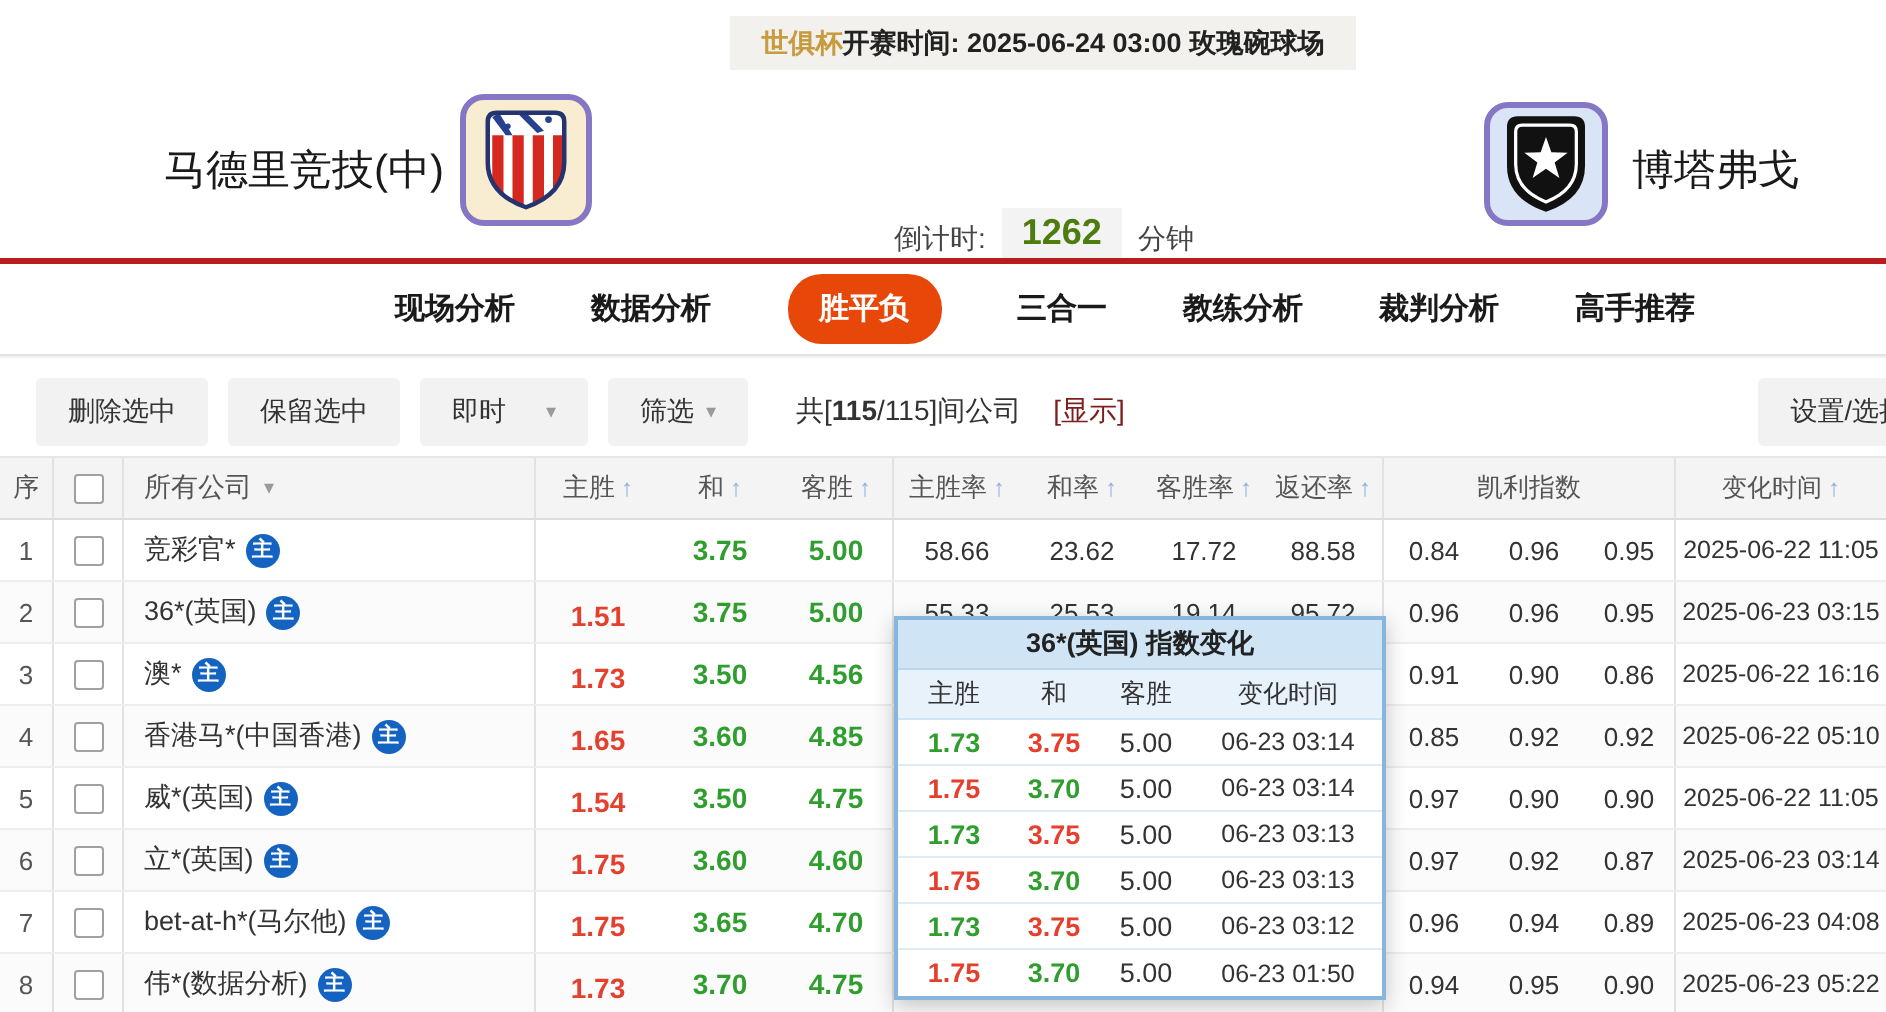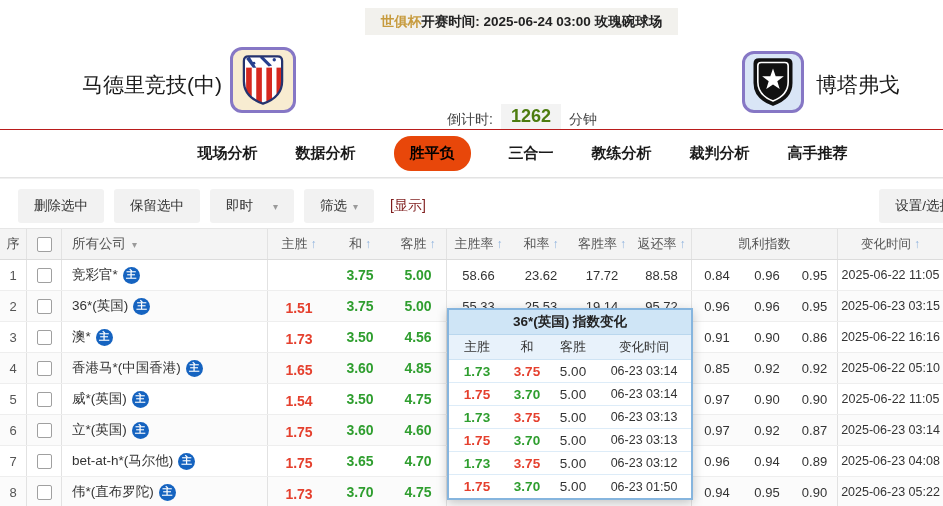--- a/index.html
+++ b/index.html
@@ -24,27 +24,27 @@
   .logo-box { position: absolute; width: 66px; height: 66px; border: 3px solid #8677c5;
     border-radius: 12px; display: flex; align-items: center; justify-content: center; }
   .home-logo { left: 230px; top: 6px; background: #f8ecd1; }
   .away-logo { left: 742px; top: 10px; width: 62px; height: 62px; background: #d9e5f6; }
   .countdown { position: absolute; left: 447px; top: 0; height: 100%;
     display: flex; align-items: flex-end; gap: 8px; font-size: 14px; color: #444; }
   .cd-value { background: #f3f3f3; padding: 2px 10px; font-size: 18px; font-weight: 700;
     color: #4d7c0f; }
 
   
-  .nav { border-top: 1px solid #b91c1c; border-bottom: 1px solid #e3e3e3; height: 49px;
+  .nav { border-top: 3px solid #b91c1c; border-bottom: 1px solid #e3e3e3; height: 49px;
     display: flex; align-items: center; }
   .nav-inner { display: flex; align-items: center; gap: 38px; margin: 0 auto;
     transform: translateX(51px); }
   .nav-tab { font-size: 15px; font-weight: 700; color: #1a1a1a; cursor: pointer;
     white-space: nowrap; }
-  .nav-tab.active { background: #e8470a; color: #000000; padding: 8px 16px;
+  .nav-tab.active { background: #e8470a; color: #ffffff; padding: 8px 16px;
     border-radius: 17px; }
 
   
   .toolbar { display: flex; align-items: center; padding: 10px 0 3px 18px; gap: 10px;
     border-top: 1px solid #f0f0f0; }
   .tbtn { background: #f2f2f2; border: none; border-radius: 3px; padding: 8px 16px;
     font-size: 13.5px; color: #333; font-family: inherit; cursor: pointer;
     white-space: nowrap; }
   .drop { display: inline-flex; align-items: center; justify-content: space-between; }
   .w84 { width: 84px; }
@@ -174,20 +174,21 @@
     <button class="tbtn">删除选中</button>
     <button class="tbtn">保留选中</button>
     <button class="tbtn drop w84">
       <span>即时</span>
       <span class="dd">▾</span>
     </button>
     <button class="tbtn drop">
       <span>筛选</span>
       <span class="dd">▾</span>
     </button>
+    <span class="count"><span>共[</span><b>115</b><span>/115]间公司</span></span>
     <a class="show-link">[显示]</a>
     <button class="tbtn settings">设置/选择</button>
   </div>
 
   <div class="tbl">
     <div class="thead">
       <div class="cell c-idx bd-r">序</div>
       <div class="cell c-chk bd-r">
         <input type="checkbox" style="">
       </div>
@@ -376,21 +377,21 @@
           <div class="cell c-k">0.94</div>
           <div class="cell c-k2 bd-r">0.89</div>
           <div class="cell c-t">2025-06-23 04:08</div>
         </div>
         <div class="trow alt">
           <div class="cell c-idx bd-r">8</div>
           <div class="cell c-chk bd-r">
             <input type="checkbox" style="">
           </div>
           <div class="cell c-comp bd-r">
-            <span>伟*(直布罗陀)</span>
+            <span>伟*(数据分析)</span>
             <span class="pbadge">主</span>
           </div>
           <div class="cell c-o red">1.70</div>
           <div class="cell c-o2 green">3.70</div>
           <div class="cell c-o3 green bd-r">4.75</div>
           <div class="cell c-r1"></div>
           <div class="cell c-r2"></div>
           <div class="cell c-r3"></div>
           <div class="cell c-r4 bd-r"></div>
           <div class="cell c-k">0.94</div>

